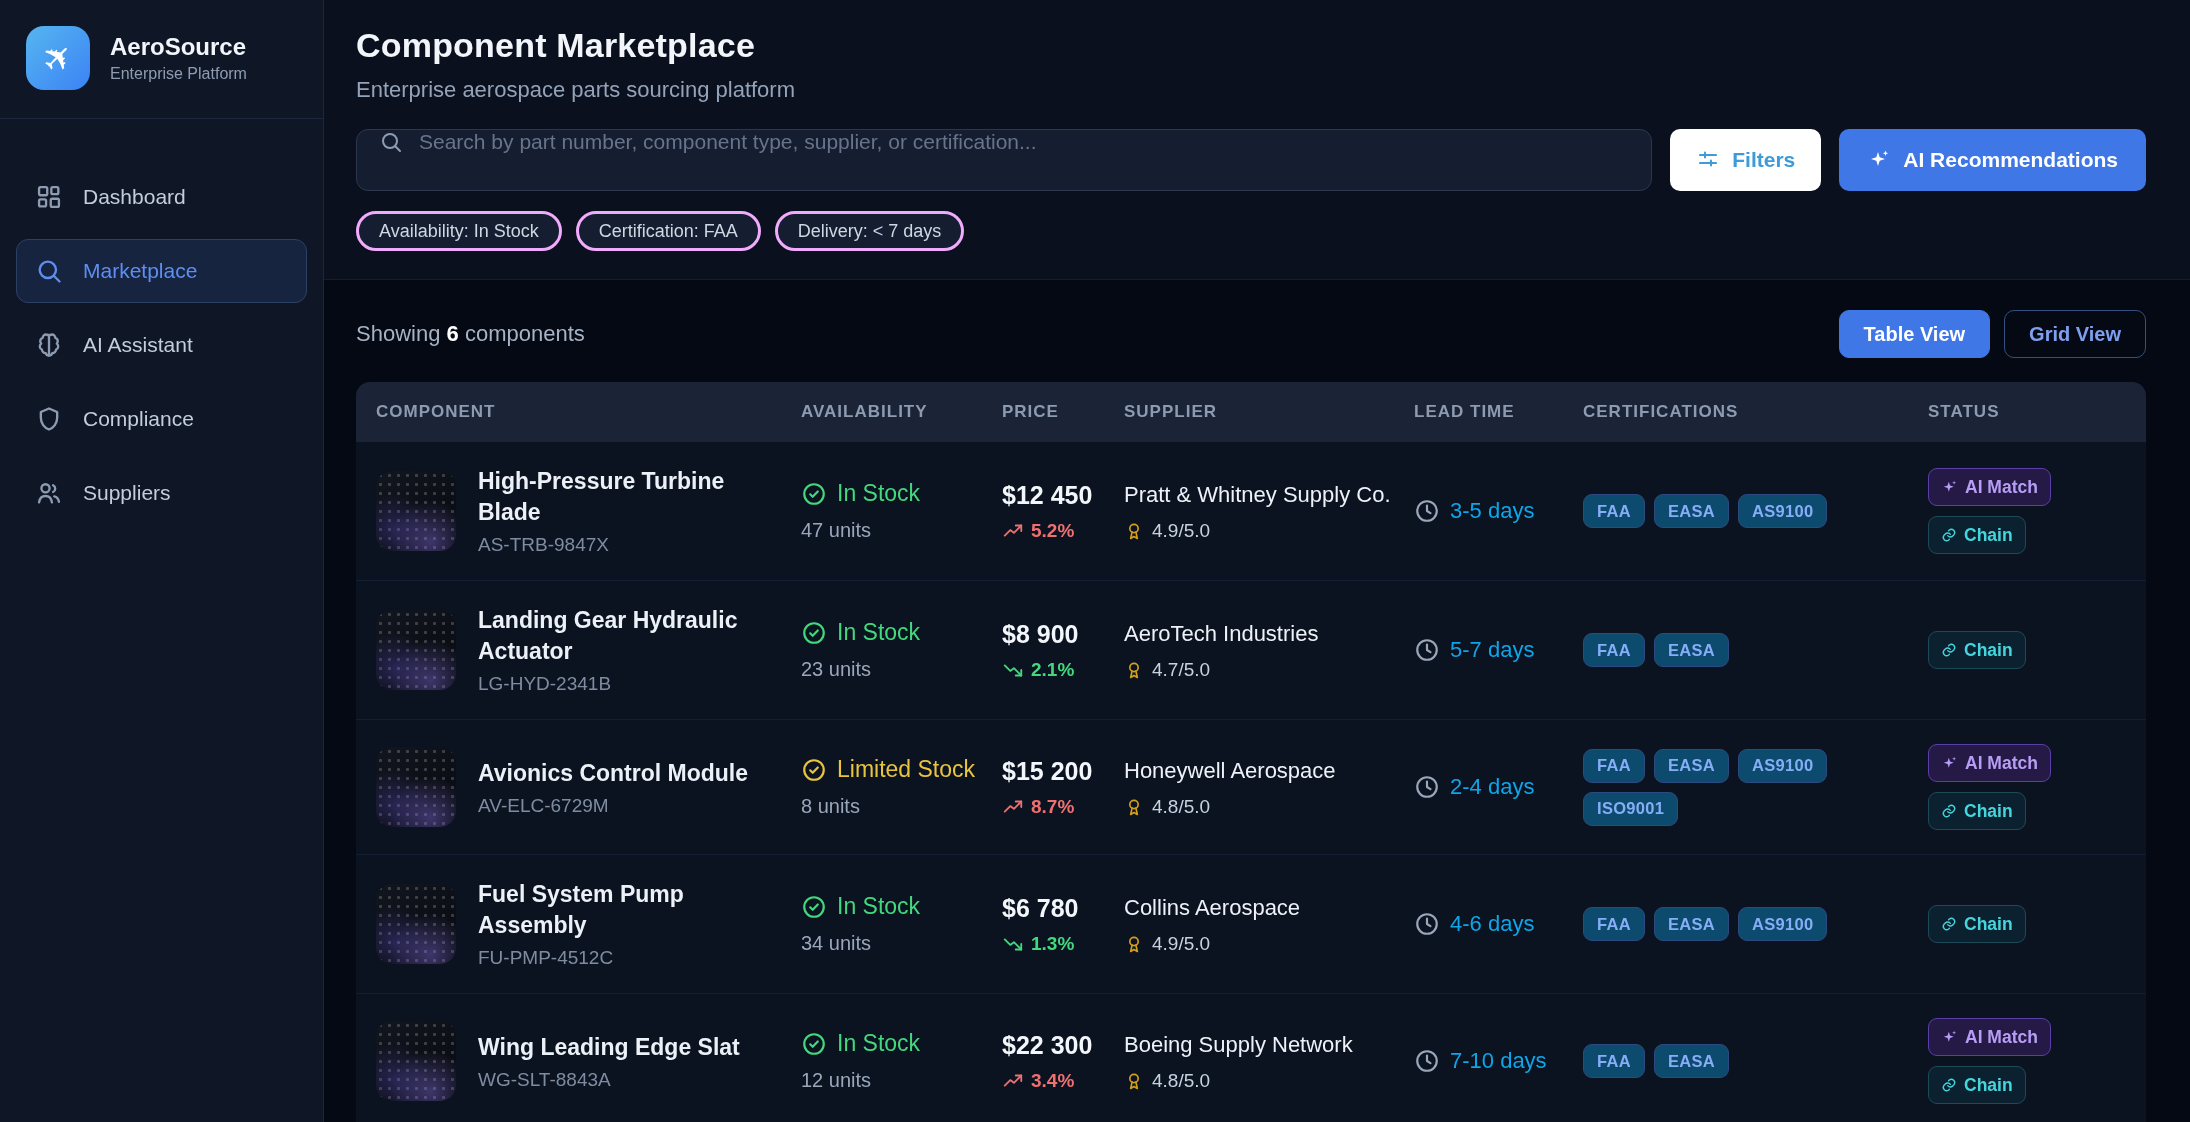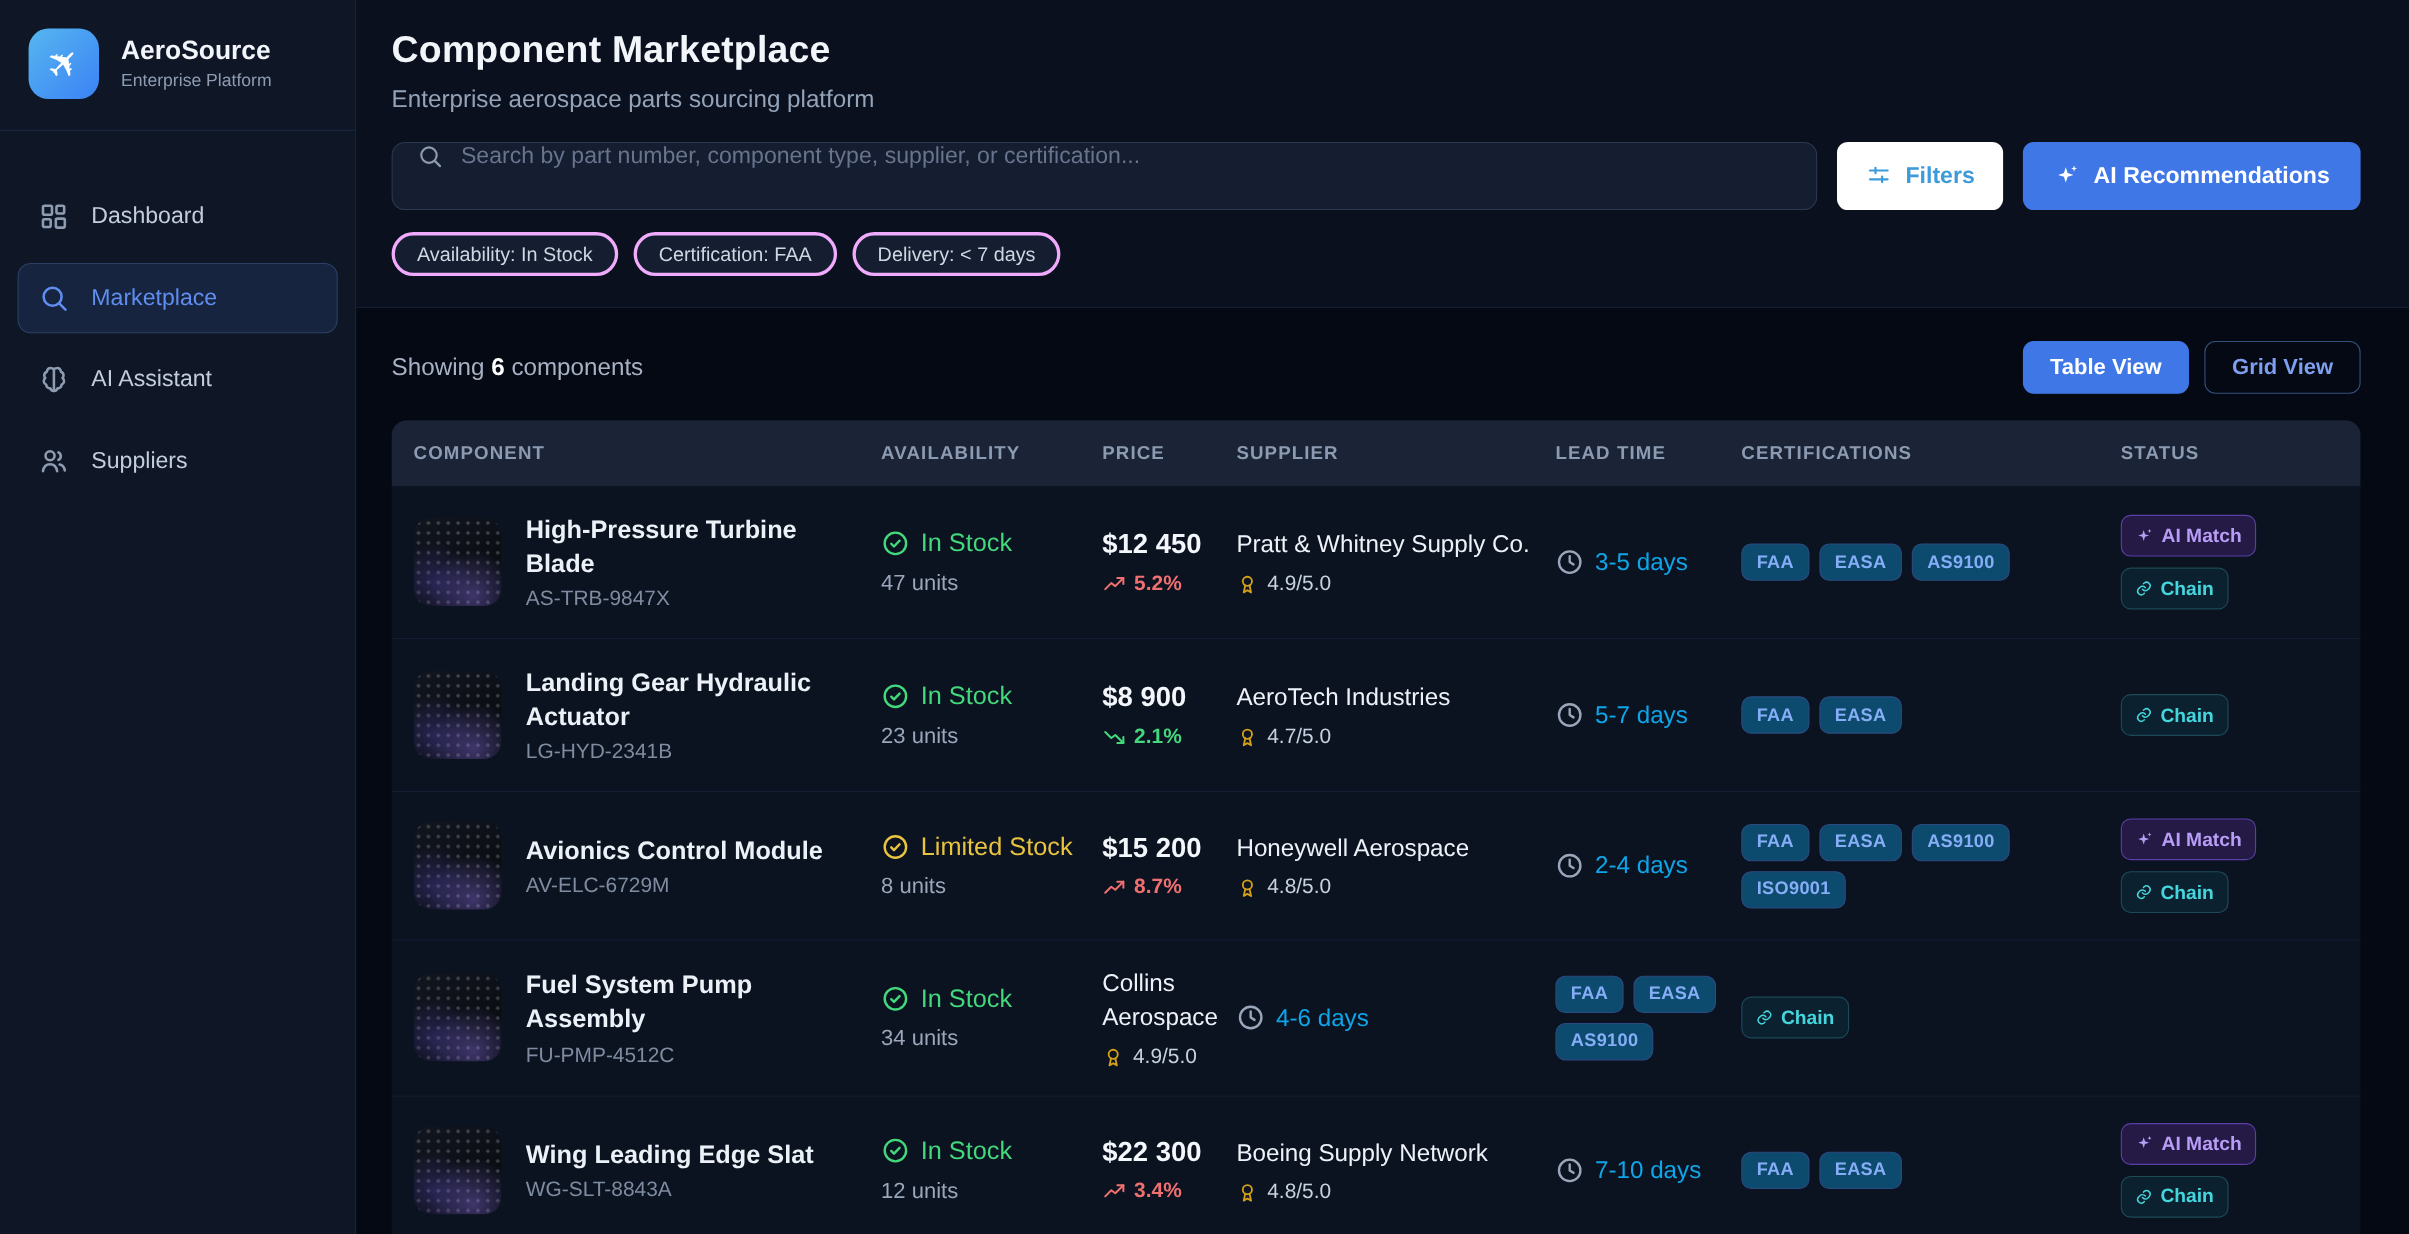--- a/index.html
+++ b/index.html
@@ -184,20 +184,26 @@
             <line x1="16.5" y1="16.5" x2="21" y2="21"></line>
           </svg>
         <span>Marketplace</span>
       </div>
       <div class="nav-item">
         <svg width="28" height="28" viewBox="0 0 24 24">
             <path d="M9.5 3a2.8 2.8 0 0 0-2.9 2.9A3 3 0 0 0 4.5 8.8c0 .8.3 1.5.8 2A3 3 0 0 0 6 16a3 3 0 0 0 3.2 2.9c.4 1.2 1.5 2.1 2.8 2.1s2.4-.9 2.8-2.1A3 3 0 0 0 18 16a3 3 0 0 0 .7-5.2c.5-.5.8-1.2.8-2a3 3 0 0 0-2.1-2.9A2.8 2.8 0 0 0 14.5 3c-.9 0-1.8.4-2.5 1A3.6 3.6 0 0 0 9.5 3Z"></path>
             <path d="M12 4.5V21"></path>
           </svg>
         <span>AI Assistant</span>
+      </div>
+      <div class="nav-item">
+        <svg width="28" height="28" viewBox="0 0 24 24">
+            <path d="M12 3l7 3v5c0 4.6-3 8.6-7 10-4-1.4-7-5.4-7-10V6Z"></path>
+          </svg>
+        <span>Compliance</span>
       </div>
       <div class="nav-item">
         <svg width="28" height="28" viewBox="0 0 24 24">
             <circle cx="9" cy="8" r="3.5"></circle>
             <path d="M3.5 20c.5-3.4 2.7-5.4 5.5-5.4s5 2 5.5 5.4"></path>
             <path d="M15.5 5.4a3.2 3.2 0 0 1 0 5.8"></path>
             <path d="M16.5 14.9c2.2.5 3.6 2.2 4 4.6"></path>
           </svg>
         <span>Suppliers</span>
       </div>
@@ -478,20 +484,31 @@
     <div class="cell c-avail">
       <div class="avail-line">
         <svg width="26" height="26" viewBox="0 0 24 24">
                     <circle cx="12" cy="12" r="9"></circle>
                     <path d="M8.5 12.3l2.3 2.3 4.7-4.9"></path>
                   </svg>
         <span>In Stock</span>
       </div>
       <div class="units">34 units</div>
     </div>
+    <div class="cell c-price">
+      <div class="price">$6 780</div>
+      <div class="trend down">
+
+        <svg class="ic-down" width="22" height="22" viewBox="0 0 24 24">
+                    <polyline points="3,7 9,13 13,10 21,18"></polyline>
+                    <polyline points="15,18 21,18 21,12"></polyline>
+                  </svg>
+        <span>1.3%</span>
+      </div>
+    </div>
     <div class="cell c-supplier">
       <div class="sup-name">Collins Aerospace</div>
       <div class="rating">
         <svg width="20" height="20" viewBox="0 0 24 24">
                     <circle cx="12" cy="9" r="5"></circle>
                     <path d="M9.7 13.3 8 21l4-2.3L16 21l-1.7-7.7"></path>
                   </svg>
         <span>4.9/5.0</span>
       </div>
     </div>

